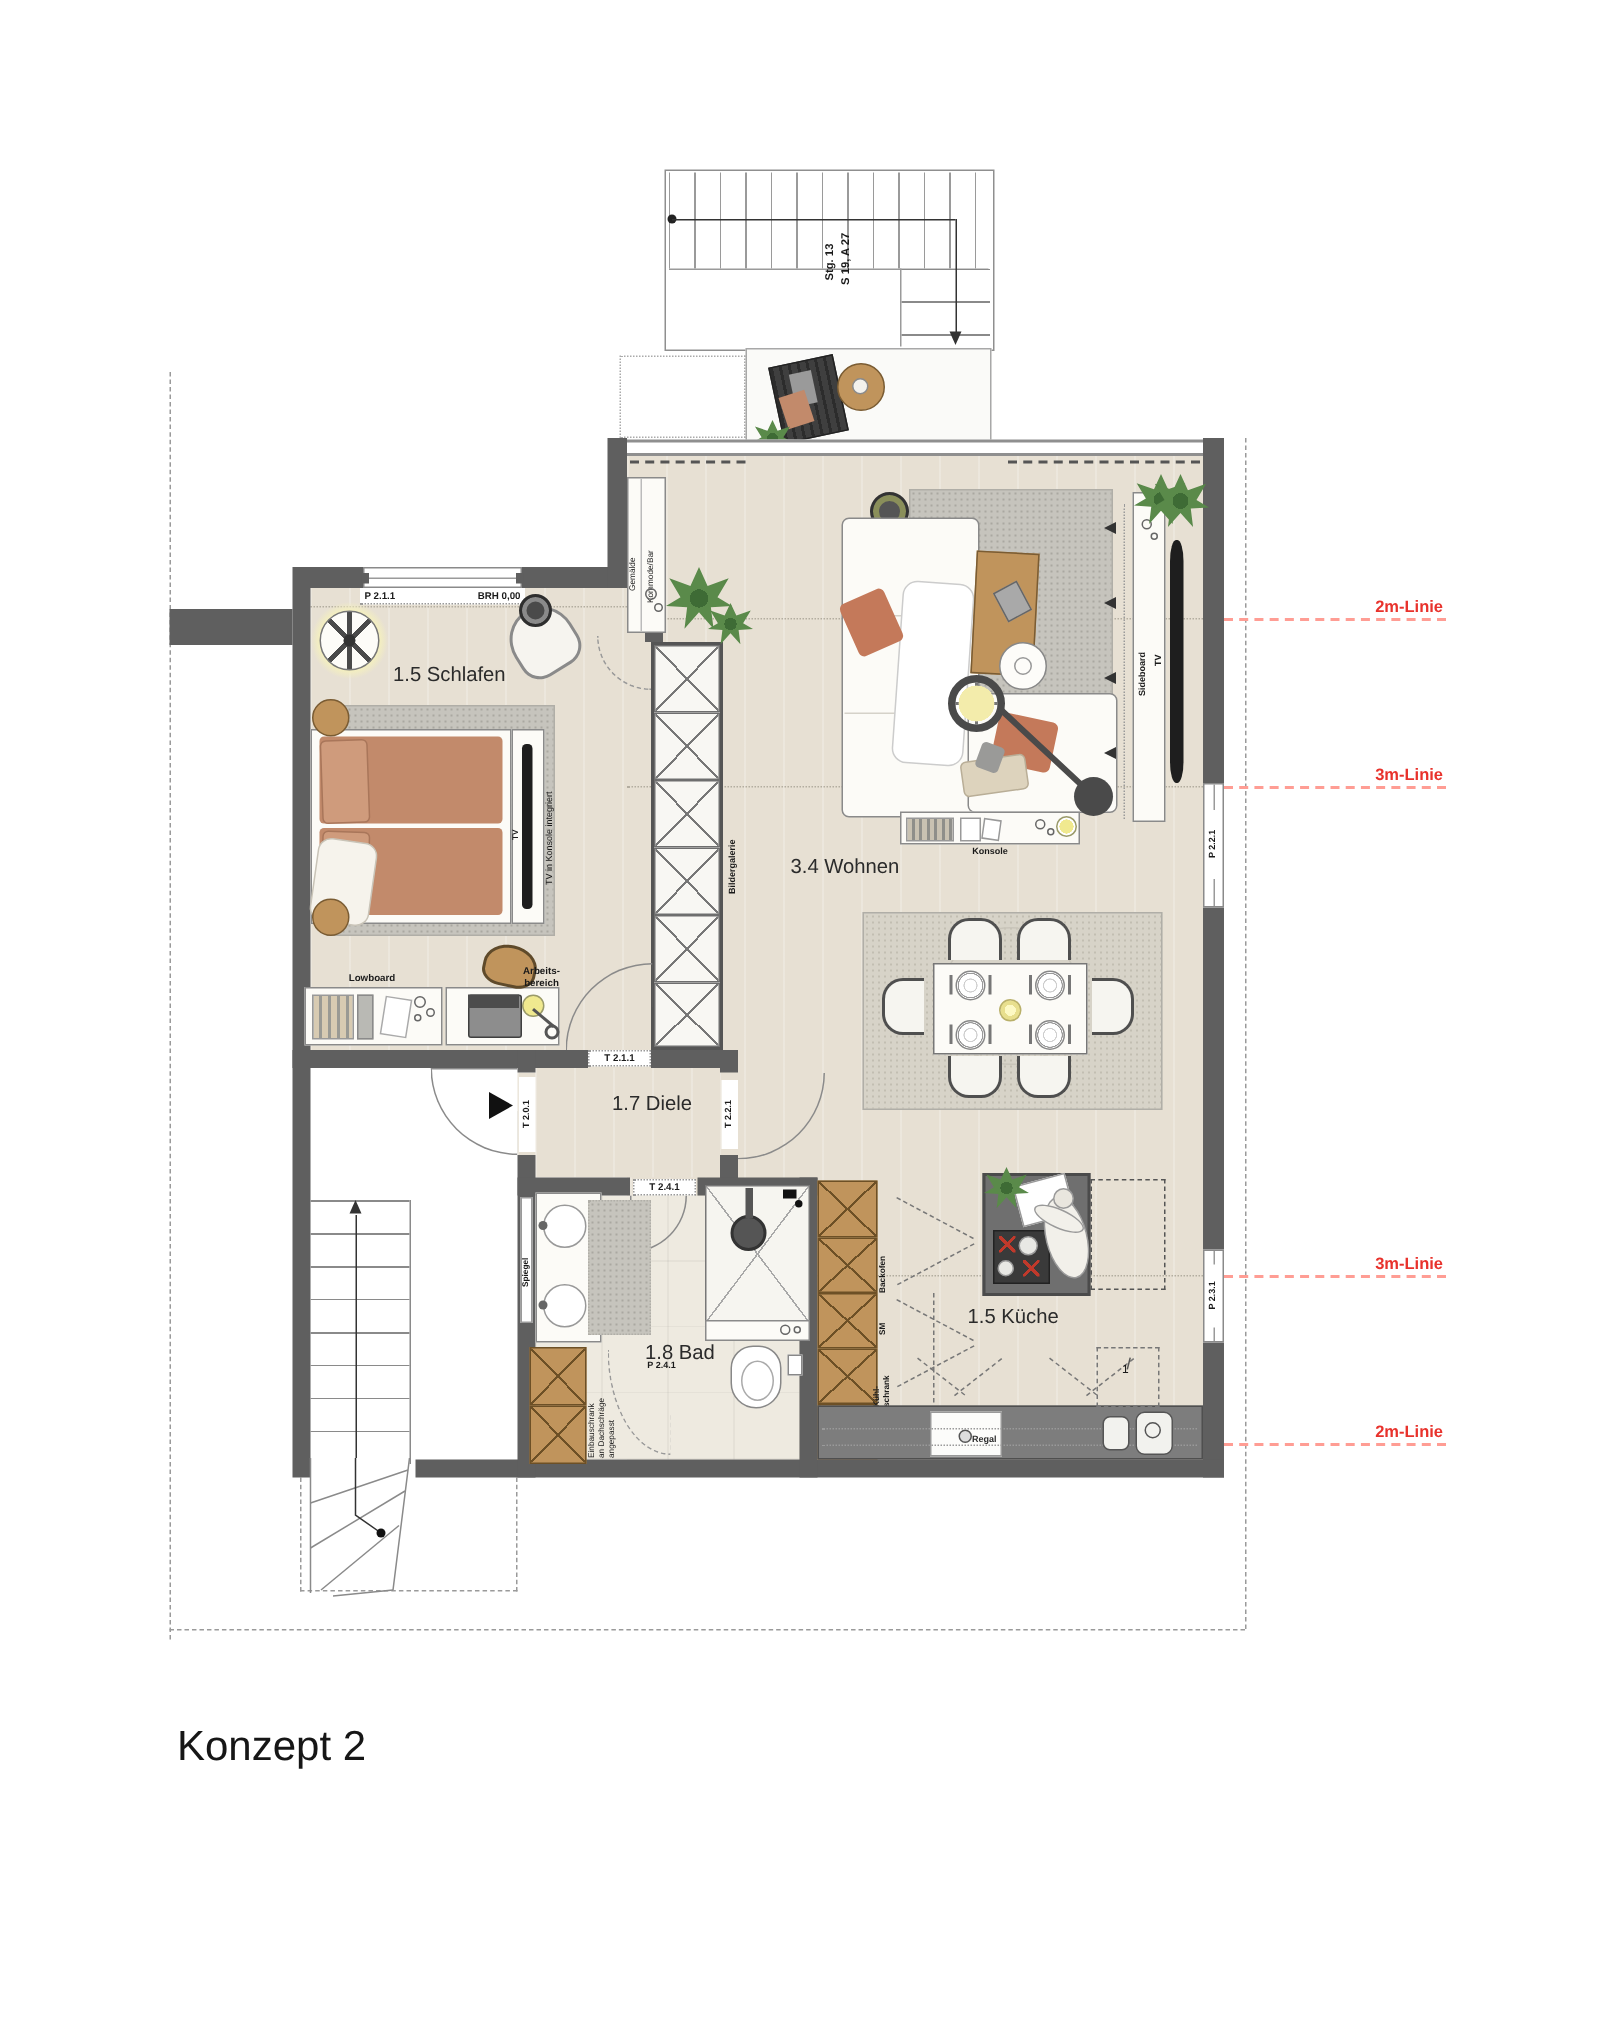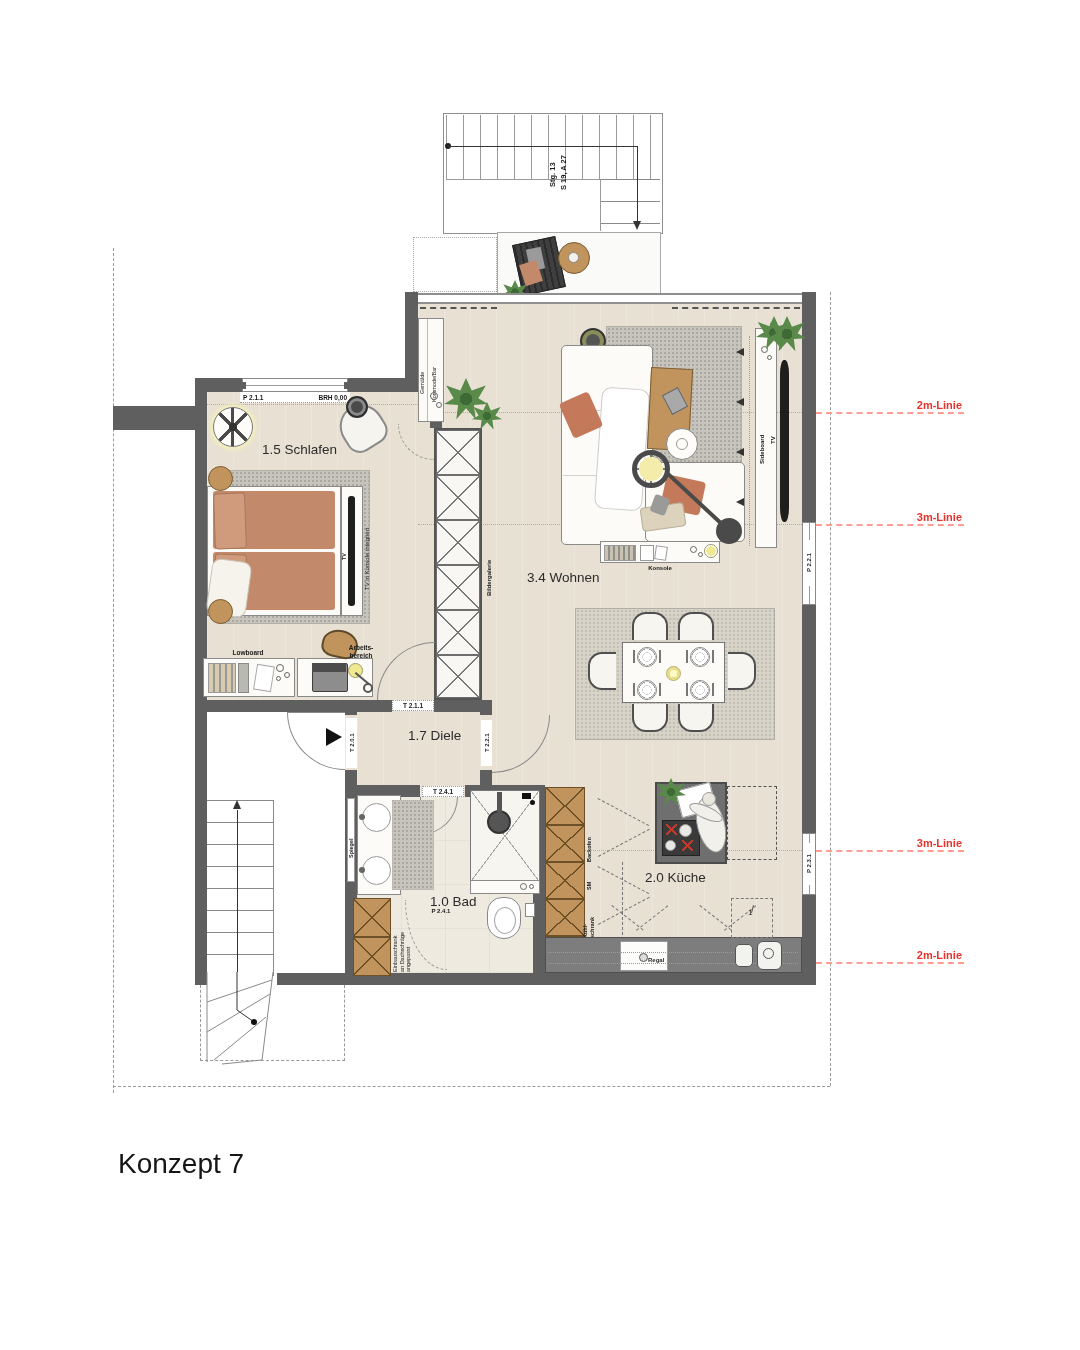--- a/index.html
+++ b/index.html
@@ -278,21 +278,21 @@
   <div class="plate" style="left:690px;top:647px;"></div>
   <div class="plate" style="left:637px;top:680px;"></div>
   <div class="plate" style="left:690px;top:680px;"></div>
   <div class="chair n" style="left:632px;top:612px;width:36px;height:28px;"></div>
   <div class="chair n" style="left:678px;top:612px;width:36px;height:28px;"></div>
   <div class="chair s" style="left:632px;top:704px;width:36px;height:28px;"></div>
   <div class="chair s" style="left:678px;top:704px;width:36px;height:28px;"></div>
   <div class="chair w" style="left:588px;top:652px;width:28px;height:38px;"></div>
   <div class="chair e" style="left:728px;top:652px;width:28px;height:38px;"></div>
 
-  <div class="rlabel" style="left:645px;top:870px;">2.0 Küche</div>
+  <div class="rlabel" style="left:645px;top:870px;">1.5 Küche</div>
   <div class="xc wood" style="left:545px;top:787px;width:40px;height:38px;"></div>
   <div class="xc wood" style="left:545px;top:825px;width:40px;height:37px;"></div>
   <div class="xc wood" style="left:545px;top:862px;width:40px;height:37px;"></div>
   <div class="xc wood" style="left:545px;top:899px;width:40px;height:37px;"></div>
   <div class="xc wood" style="left:545px;top:936px;width:40px;height:37px;"></div>
   <div class="flabel v" style="left: 586px; top: 824px; height: 38px; font-size: 5.5px; white-space: pre-line;">Backofen</div>
   <div class="flabel v" style="left: 586px; top: 874px; height: 16px; font-size: 5.5px; white-space: pre-line;">SM</div>
   <div class="flabel v" style="left: 582px; top: 898px; height: 40px; font-size: 5.5px; white-space: pre-line;">Kühl-
 schrank</div>
 
@@ -329,21 +329,21 @@
   <div class="dot-line" style="left:548px;top:952px;width:250px;border-top-color:#9a9a9a;"></div>
   <div class="dot-line" style="left:548px;top:963px;width:250px;border-top-color:#9a9a9a;"></div>
   <div class="flabel" style="left: 648px; top: 957px; font-size: 6px; color: rgb(44, 44, 44); white-space: pre-line;">Regal</div>
   <div class="abs" style="left:735px;top:944px;width:16px;height:21px;background:#f2f2ee;border:1.5px solid #555;border-radius:5px;"></div>
   <div class="abs" style="left:757px;top:941px;width:23px;height:27px;background:#f2f2ee;border:1.5px solid #555;border-radius:6px;"></div>
   <div class="circ" style="left:763px;top:948px;width:11px;height:11px;border:1.5px solid #555;"></div>
   <div class="abs" style="left:731px;top:898px;width:42px;height:40px;border:1px dashed #777;box-sizing:border-box;"></div>
   <div class="flabel" style="left: 748px; top: 908px; font-size: 8px; font-weight: normal; white-space: pre-line;">1</div>
   <div class="abs" style="left:752px;top:905px;width:1px;height:8px;background:#555;transform:rotate(14deg);"></div>
 
-  <div class="rlabel" style="left:430px;top:894px;">1.0 Bad</div>
+  <div class="rlabel" style="left:430px;top:894px;">1.8 Bad</div>
   <div class="abs" style="left:347px;top:798px;width:8px;height:84px;background:#fff;border:1px solid #9a9a9a;box-sizing:border-box;"></div>
   <div class="flabel v" style="left: 348px; top: 818px; height: 40px; font-size: 5.5px; white-space: pre-line;">Spiegel</div>
   <div class="white-box" style="left:357px;top:795px;width:44px;height:100px;border-width:1px;"></div>
   <div class="circ" style="left:362px;top:803px;width:29px;height:29px;background:#fff;border:1.5px solid #999;"></div>
   <div class="circ" style="left:362px;top:856px;width:29px;height:29px;background:#fff;border:1.5px solid #999;"></div>
   <div class="circ" style="left:359px;top:814px;width:6px;height:6px;background:#666;"></div>
   <div class="circ" style="left:359px;top:867px;width:6px;height:6px;background:#666;"></div>
   <div class="rug" style="left:392px;top:800px;width:40px;height:88px;border-style:dotted;"></div>
   <div class="xc lite" style="left:470px;top:790px;width:70px;height:92px;border-width:1.5px;border-color:#777;"></div>
   <div class="circ" style="left:487px;top:810px;width:24px;height:24px;background:#555;border:2px solid #333;"></div>
@@ -371,15 +371,15 @@
     <line x1="5" y1="0" x2="5" y2="90" stroke="#8a8a8a" stroke-width="1"></line>
     <line x1="71" y1="0" x2="60" y2="88" stroke="#8a8a8a" stroke-width="1"></line>
     <line x1="20" y1="92" x2="60" y2="88" stroke="#8a8a8a" stroke-width="1"></line>
     <line x1="70" y1="8" x2="5" y2="30" stroke="#8a8a8a" stroke-width="1"></line>
     <line x1="68" y1="22" x2="5" y2="60" stroke="#8a8a8a" stroke-width="1"></line>
     <line x1="64" y1="45" x2="12" y2="88" stroke="#8a8a8a" stroke-width="1"></line>
     <polyline points="35,0 35,38 52,50" fill="none" stroke="#333" stroke-width="1"></polyline>
     <circle cx="52" cy="50" r="3" fill="#111"></circle>
   </svg>
 
-  <div class="title" style="left:118px;top:1148px;">Konzept 7</div>
+  <div class="title" style="left:118px;top:1148px;">Konzept 2</div>
 
 </div>
 
 </body></html>

